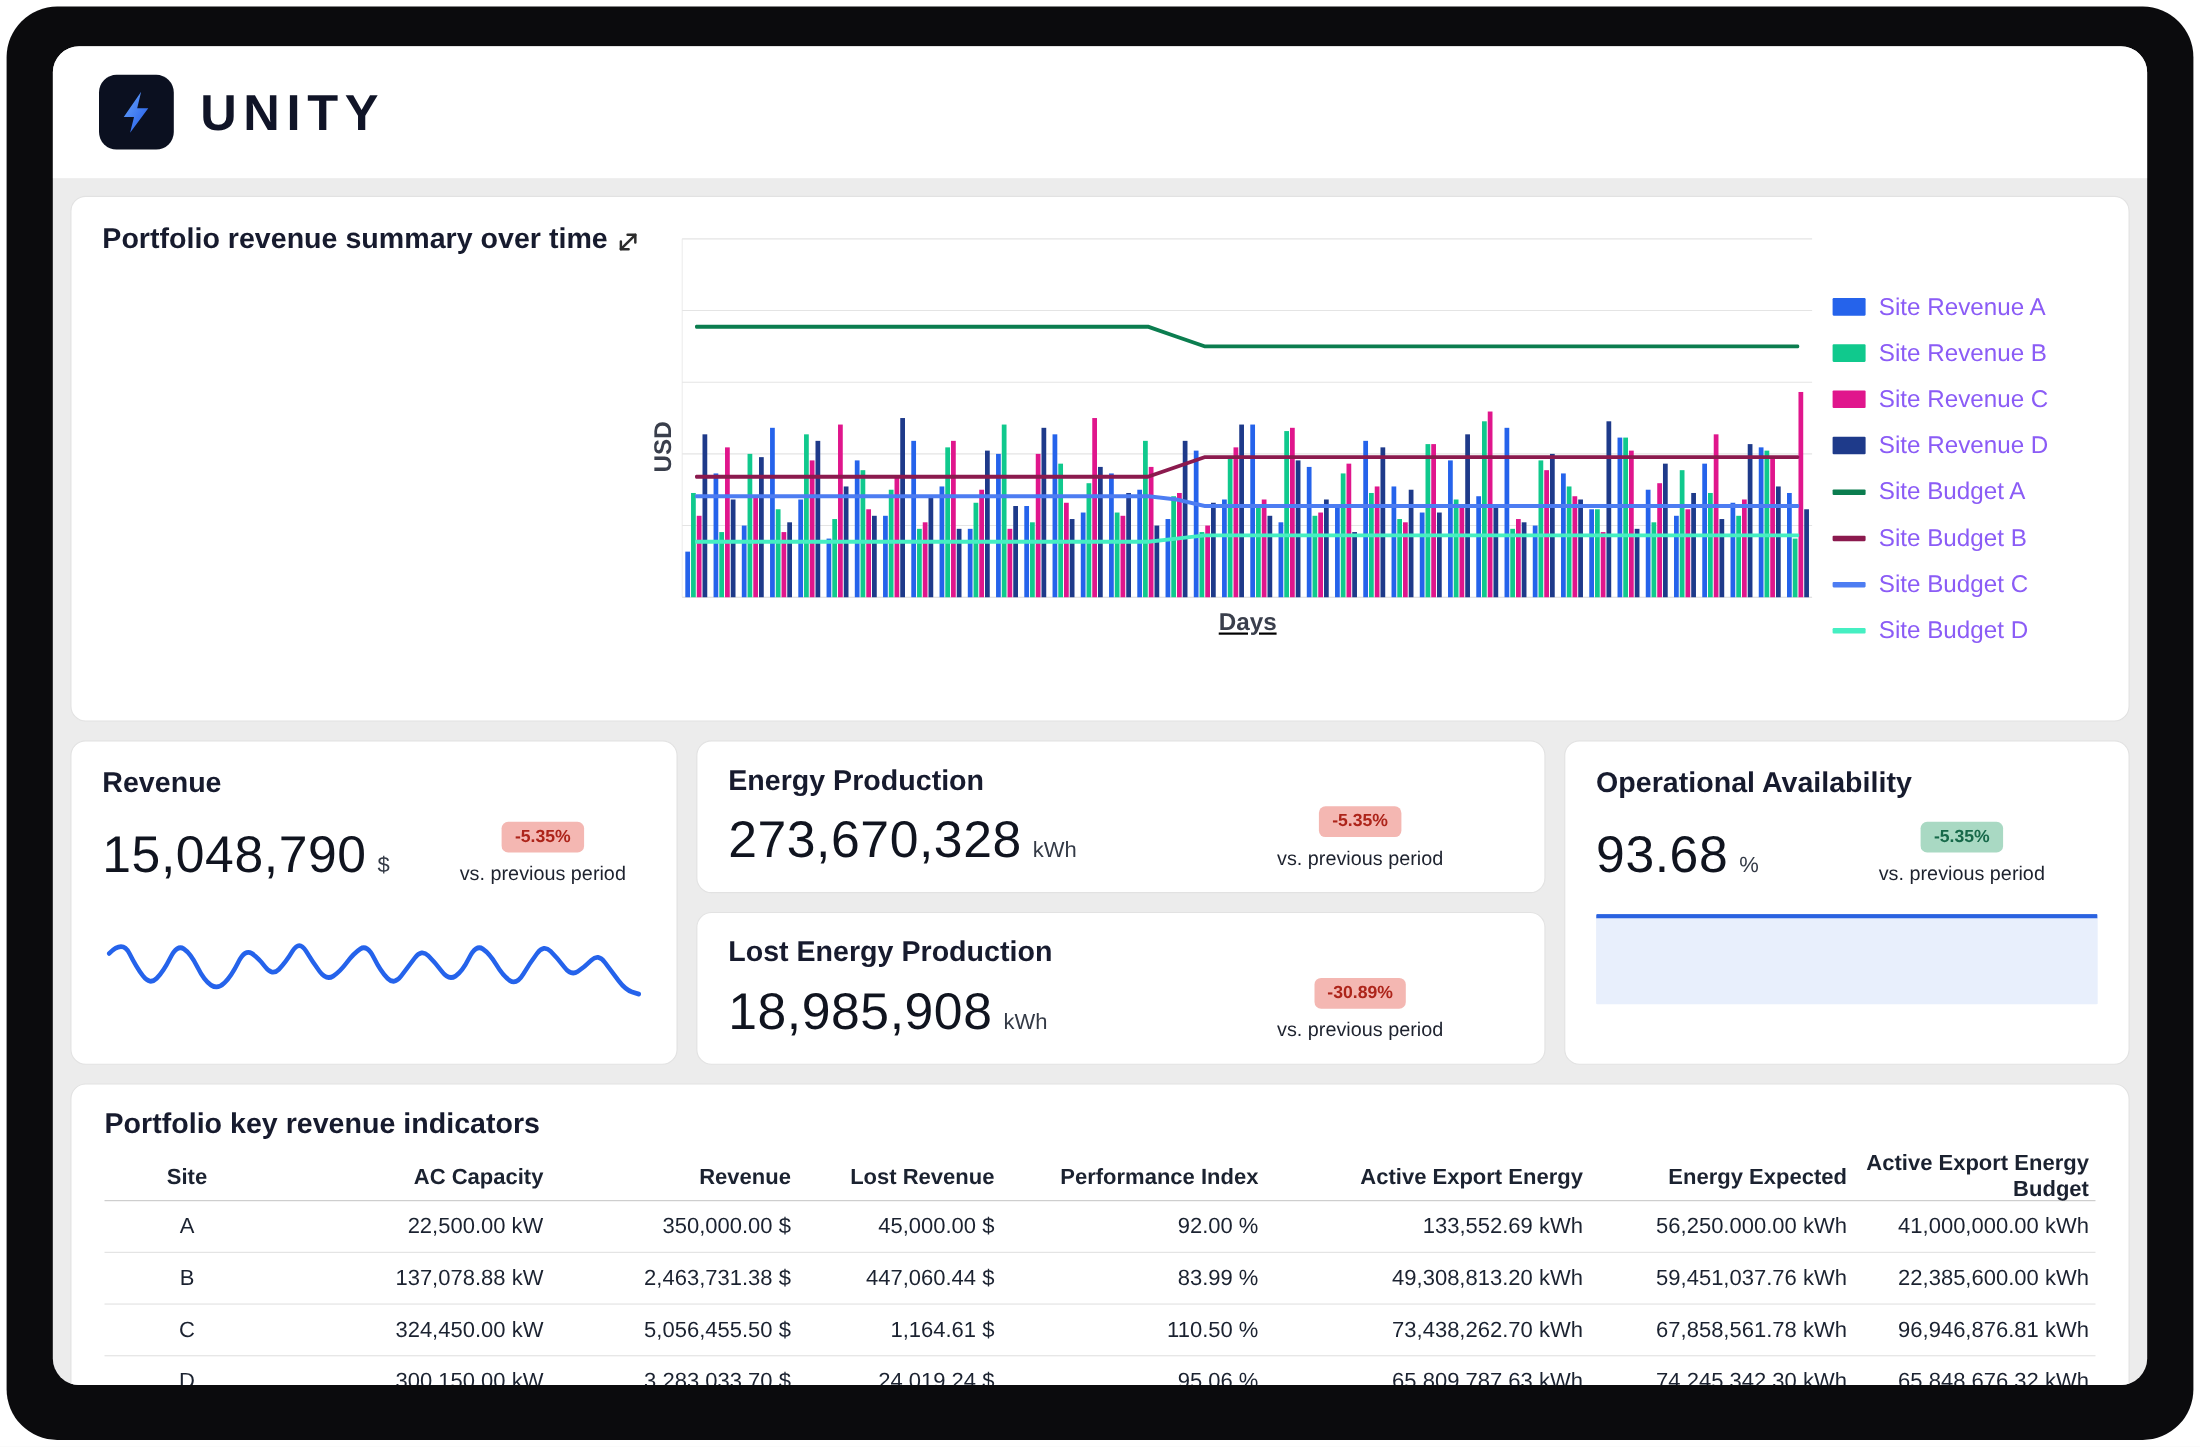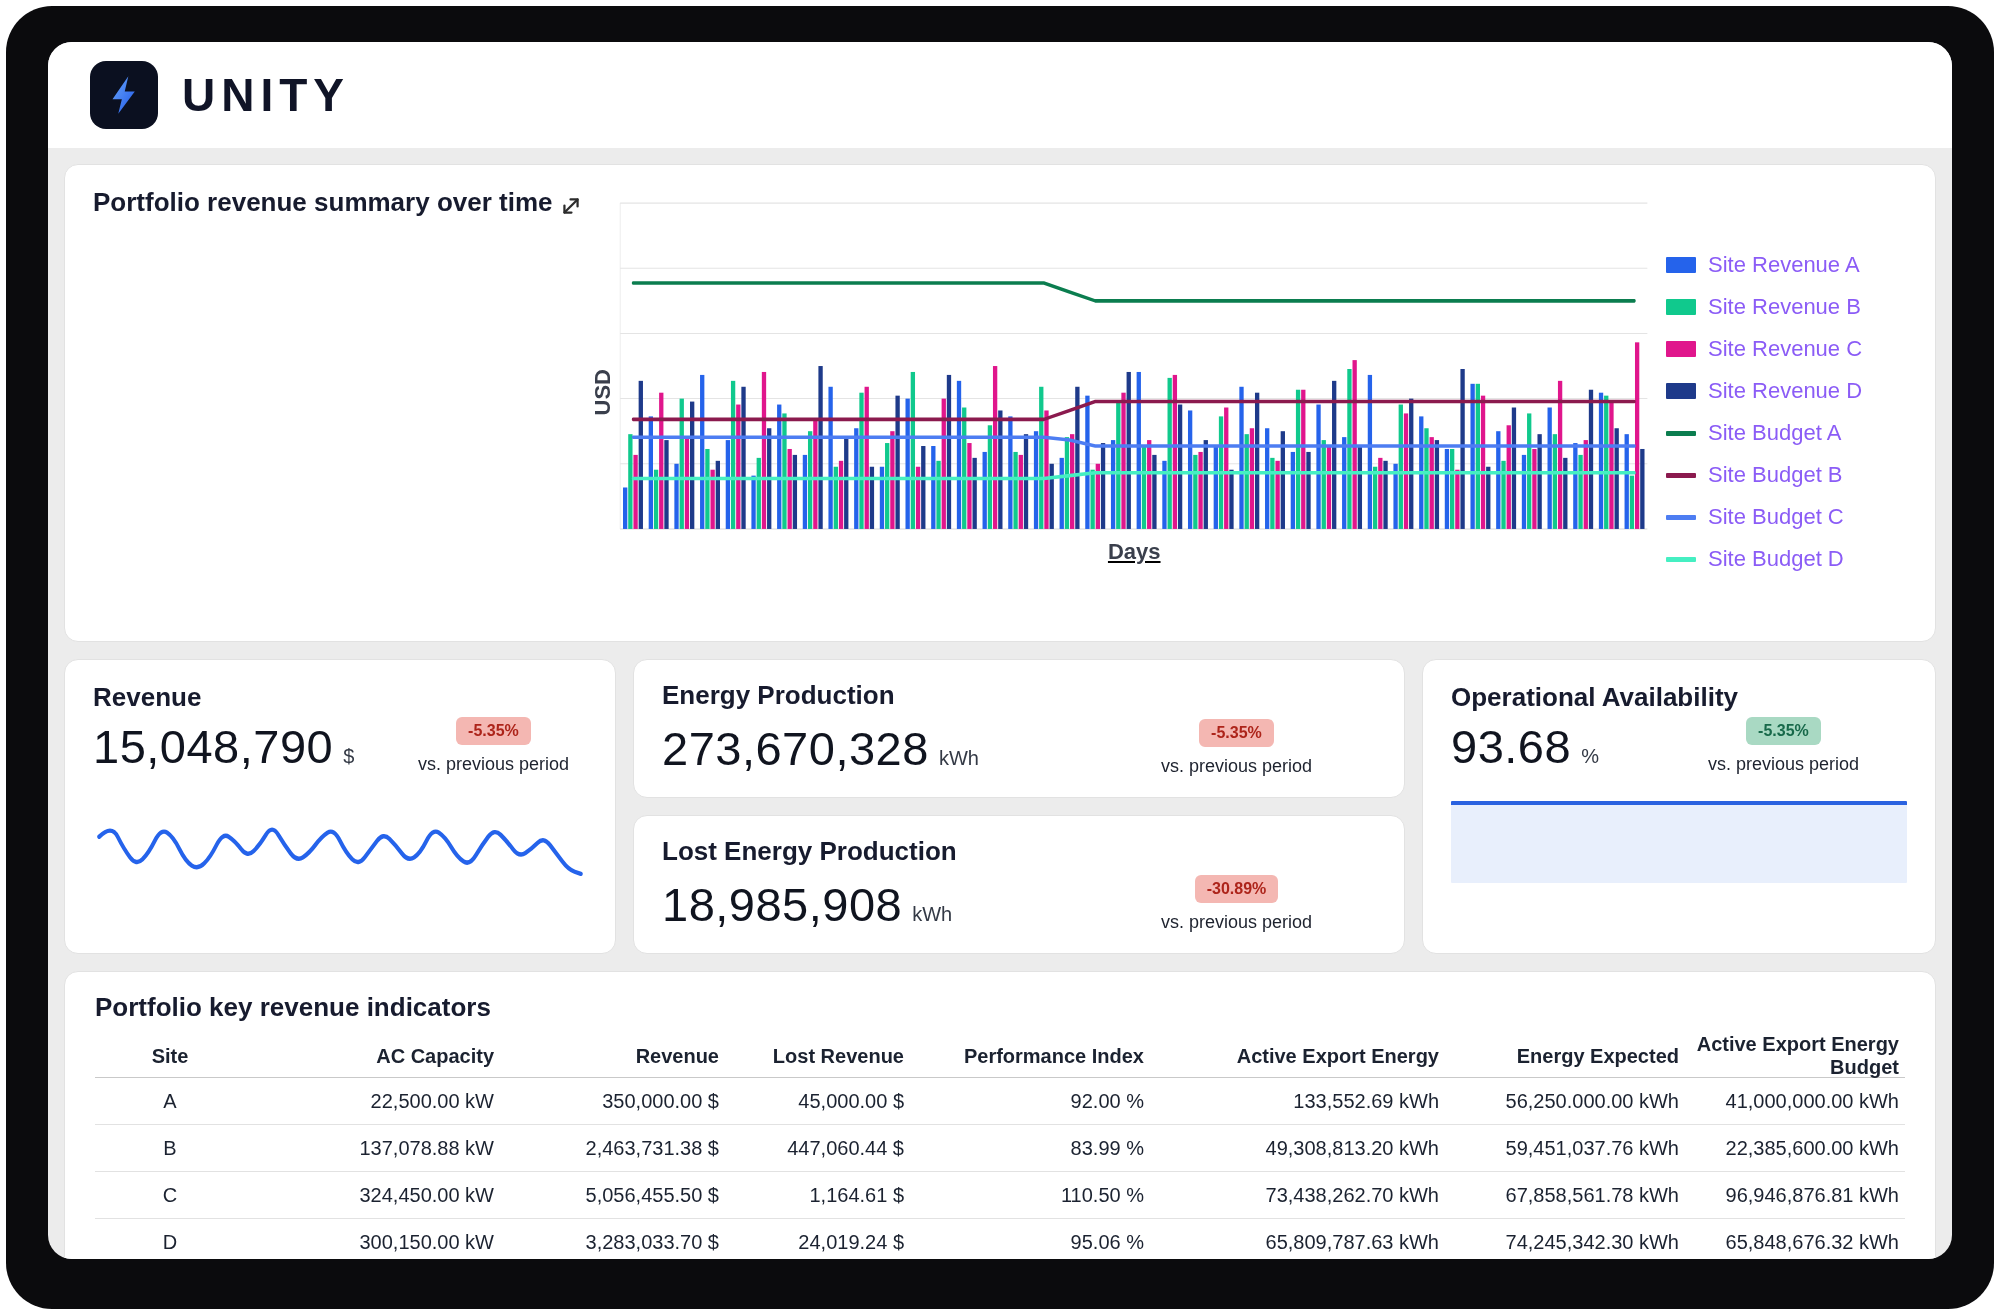--- a/index.html
+++ b/index.html
@@ -1,21 +1,21 @@
 <!DOCTYPE html>
 <html><head>
 <meta charset="utf-8">
 <style>
   * { margin:0; padding:0; box-sizing:border-box; }
   html,body { width:2000px; height:1315px; background:#ffffff; font-family:"Liberation Sans","DejaVu Sans",sans-serif; }
 
   .device { position:absolute; left:6px; top:6px; right:6px; bottom:6px; background:#0b0b0d; border-radius:46px; }
   .screen { position:absolute; left:42px; top:36px; right:42px; bottom:50px; background:#ececec; border-radius:24px; overflow:hidden; display:flex; flex-direction:column; }
 
-  .topbar { background:#ffffff; height:106px; flex:0 0 auto; display:flex; align-items:center; padding:0 42px; gap:24px; }
+  .topbar { background:#ffffff; height:120px; flex:0 0 auto; display:flex; align-items:center; padding:0 42px; gap:24px; }
   .logo { width:68px; height:68px; background:#0b1020; border-radius:16px; display:flex; align-items:center; justify-content:center; }
   .brand { font-size:46px; font-weight:800; letter-spacing:6px; color:#101427; }
 
   .content { flex:1; padding:16px 16px 18px; display:flex; flex-direction:column; gap:17px; }
 
   .card { background:#ffffff; border:1px solid #e2e2e2; border-radius:14px; }
 
   
   .chart-card { flex:0 0 478px; padding:22px 28px 10px; display:flex; flex-direction:row; }
   .chart-head { display:flex; align-items:flex-start; justify-content:space-between; }
@@ -28,21 +28,21 @@
   .plot svg { width:100%; height:100%; display:block; }
   .x-label { text-align:center; font-weight:700; font-size:22px; color:#3a3f4c; margin-top:6px; }
   .legend { width:255px; display:flex; flex-direction:column; justify-content:center; gap:16px; padding-left:14px; }
   .legend-item { display:flex; align-items:center; gap:12px; font-size:22px; color:#8b5cf6; }
   .legend-swatch { flex:0 0 auto; border-radius:1px; }
 
   
   .kpi-row { flex:0 0 282px; display:grid; grid-template-columns:552px 772px 1fr; gap:17px; }
   .kpi { padding:22px 28px; display:flex; flex-direction:column; }
   .kpi h3 { font-size:26px; font-weight:700; color:#171b2e; }
-  .kpi-line { display:flex; align-items:center; margin-top:4px; }
+  .kpi-line { display:flex; align-items:center; margin-top:20px; }
   .value-wrap { display:flex; align-items:baseline; gap:10px; }
   .value { font-size:47px; color:#10141f; letter-spacing:0.5px; }
   .unit { font-size:20px; color:#343a46; }
   .delta { display:flex; flex-direction:column; align-items:center; gap:9px; margin-left:auto; }
   .badge { border-radius:6px; font-weight:700; font-size:16px; padding:5px 12px; }
   .badge.neg { background:#f4b7b2; color:#ad241a; }
   .badge.pos { background:#a9d9c3; color:#17694a; }
   .caption { font-size:18px; color:#1d222e; }
   .kpi-mid { display:flex; flex-direction:column; gap:17px; }
   .kpi-mid .kpi { flex:1; padding:20px 28px; }

